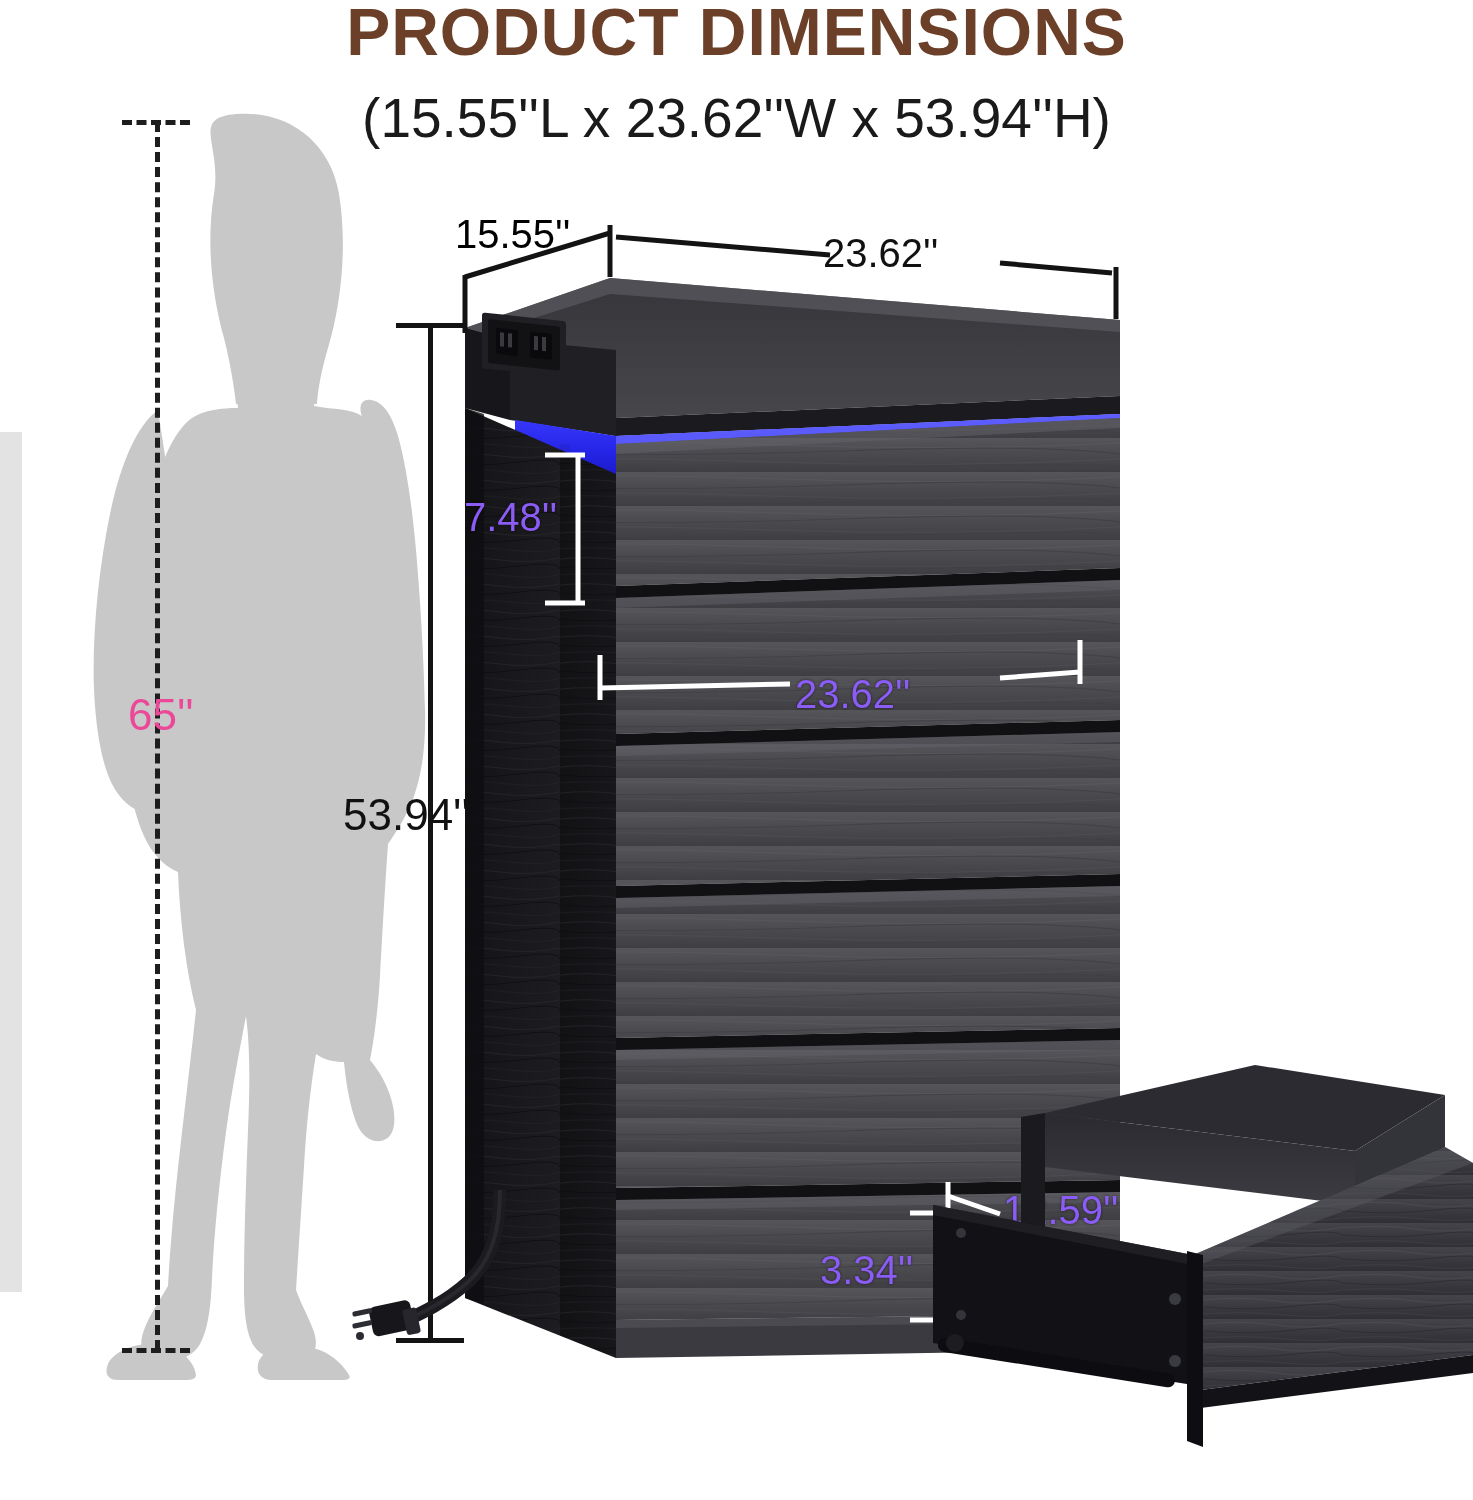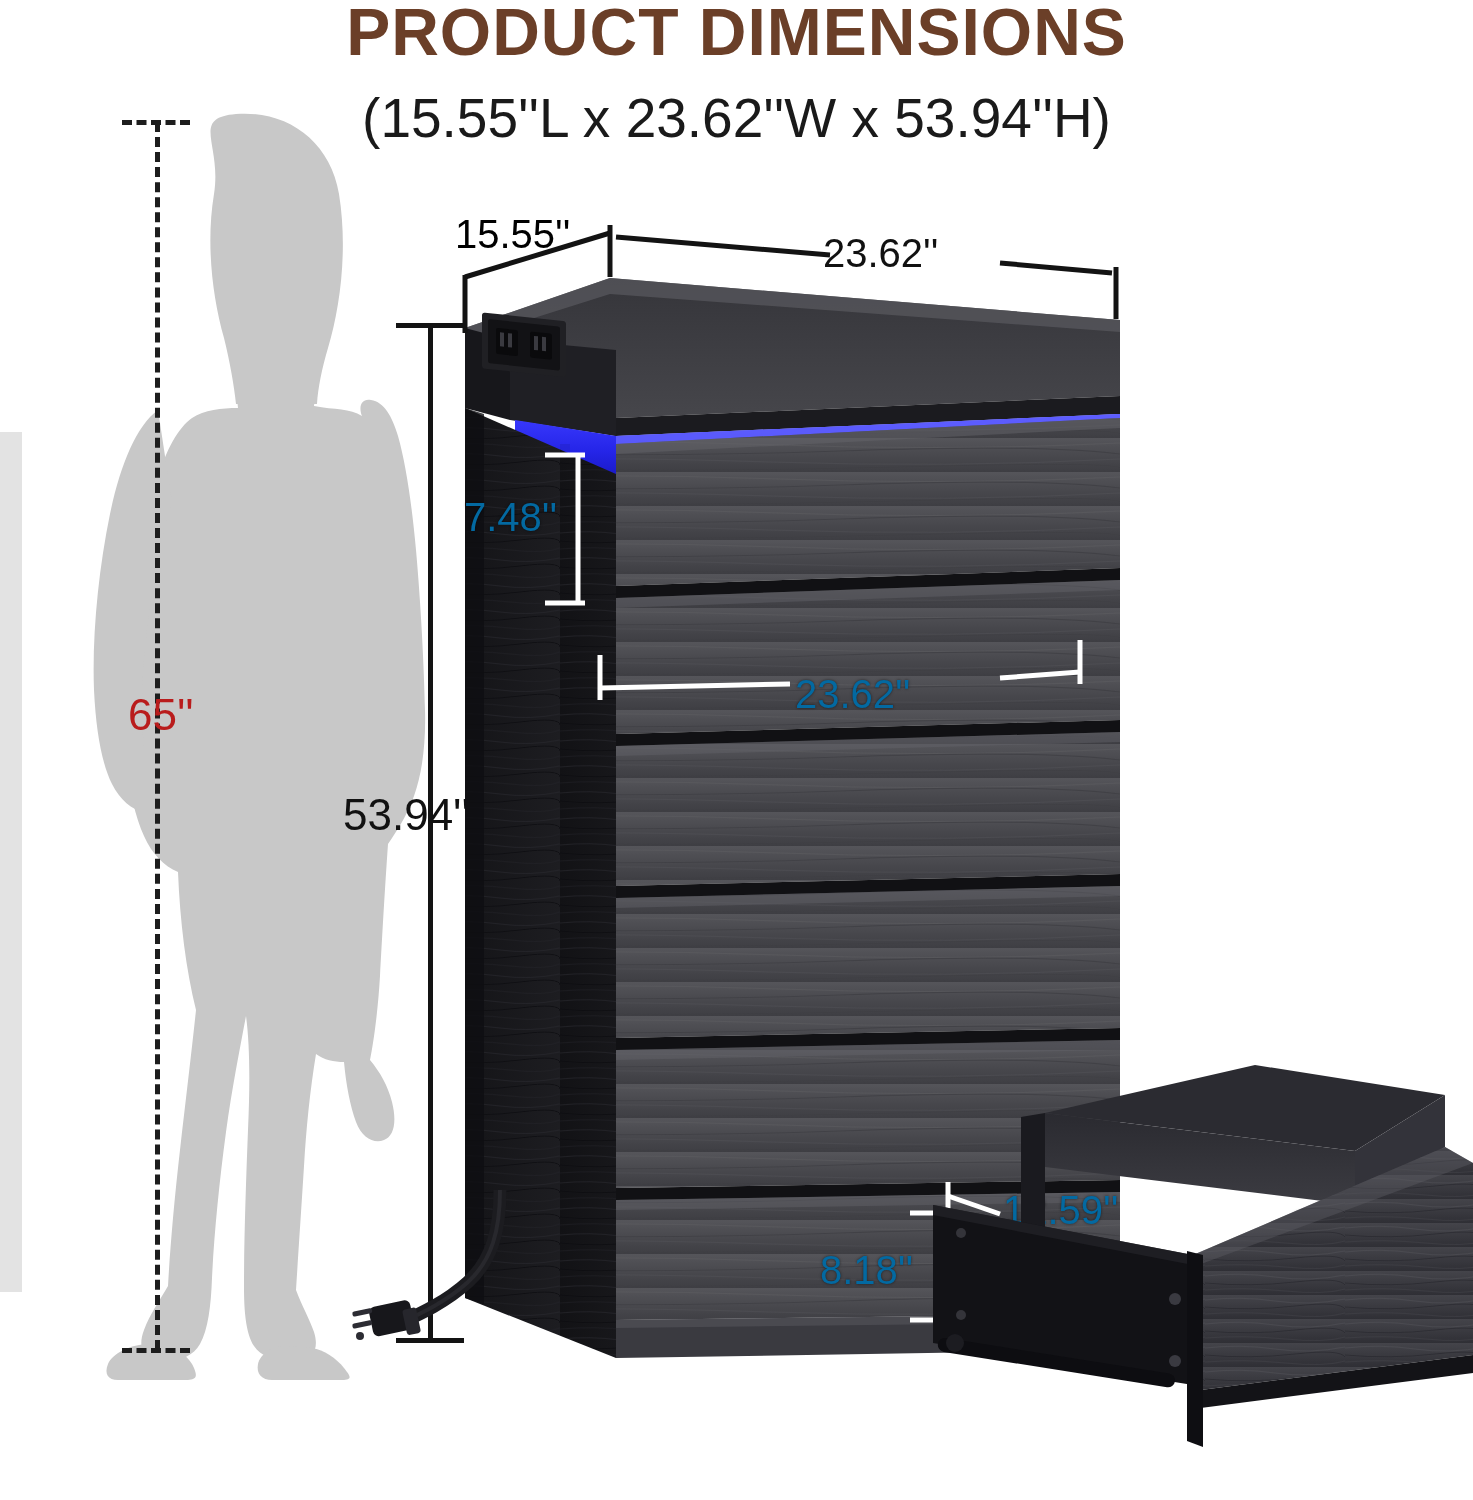--- a/index.html
+++ b/index.html
@@ -21,21 +21,21 @@
   #silhouette{position:absolute;left:40px;top:110px;width:390px;height:1270px;}
   #silhouette svg{width:100%;height:100%;display:block;}
 
   
   #dim65-line{position:absolute;left:155px;top:122px;width:0;height:1228px;
               border-left:5px dashed #1d1d1d;}
   #dim65-top{position:absolute;left:122px;top:120px;width:68px;height:0;
              border-top:5px dashed #1d1d1d;}
   #dim65-bot{position:absolute;left:122px;top:1348px;width:68px;height:0;
              border-top:5px dashed #1d1d1d;}
-  #dim65-label{position:absolute;left:128px;top:690px;font-size:44px;color:#b91c1c;
+  #dim65-label{position:absolute;left:128px;top:690px;font-size:44px;color:#ec4899;
                white-space:nowrap;}
 
   
   #dim5394-line{position:absolute;left:428px;top:325px;width:0;height:1015px;
                 border-left:5px solid #131313;}
   #dim5394-top{position:absolute;left:396px;top:323px;width:68px;height:0;
                border-top:5px solid #131313;}
   #dim5394-bot{position:absolute;left:396px;top:1338px;width:68px;height:0;
                border-top:5px solid #131313;}
   #dim5394-label{position:absolute;left:343px;top:790px;font-size:44px;color:#111;
@@ -48,21 +48,21 @@
 
   
   #dim2362top-label{position:absolute;left:817px;top:231px;font-size:40px;color:#111;
                     white-space:nowrap;background:#fff;padding:0 6px;}
 
   
   #dresser{position:absolute;left:440px;top:268px;width:680px;height:1090px;}
   #dresser svg{width:100%;height:100%;display:block;}
 
   
-  .wlabel{position:absolute;color:#0369a1;white-space:nowrap;
+  .wlabel{position:absolute;color:#8b5cf6;white-space:nowrap;
           font-size:40px;text-shadow:0 0 3px rgba(0,0,0,.55);}
   #dim748-label{left:464px;top:495px;}
   #dim2362mid-label{left:795px;top:672px;}
   #dim472-label{left:820px;top:1248px;}
   #dim1259-label{left:1003px;top:1188px;}
   #dim2362dr-label{left:1290px;top:1203px;font-size:40px;}
 
   
   #white-dims{position:absolute;left:0;top:0;width:1473px;height:1500px;
               pointer-events:none;}
@@ -252,21 +252,21 @@
     <line x1="948" y1="1196" x2="1000" y2="1214"></line>
     <line x1="1128" y1="1212" x2="1168" y2="1230"></line>
 
     <line x1="1190" y1="1256" x2="1278" y2="1228"></line>
     <line x1="1386" y1="1186" x2="1452" y2="1164"></line>
   </g>
 </svg>
 
 <div class="wlabel" id="dim748-label">7.48''</div>
 <div class="wlabel" id="dim2362mid-label">23.62''</div>
-<div class="wlabel" id="dim472-label">8.18''</div>
+<div class="wlabel" id="dim472-label">3.34''</div>
 <div class="wlabel" id="dim1259-label">12.59''</div>
 <div class="wlabel" id="dim2362dr-label">23.62''</div>
 
 <div id="dim1555-label">15.55''</div>
 <div id="dim2362top-label">23.62''</div>
 <svg id="dim-top-svg" viewBox="0 0 680 120" xmlns="http://www.w3.org/2000/svg">
   <g stroke="#131313" stroke-width="5" fill="none">
 
     <line x1="25" y1="60" x2="25" y2="118"></line>
     <line x1="25" y1="62" x2="170" y2="18"></line>

